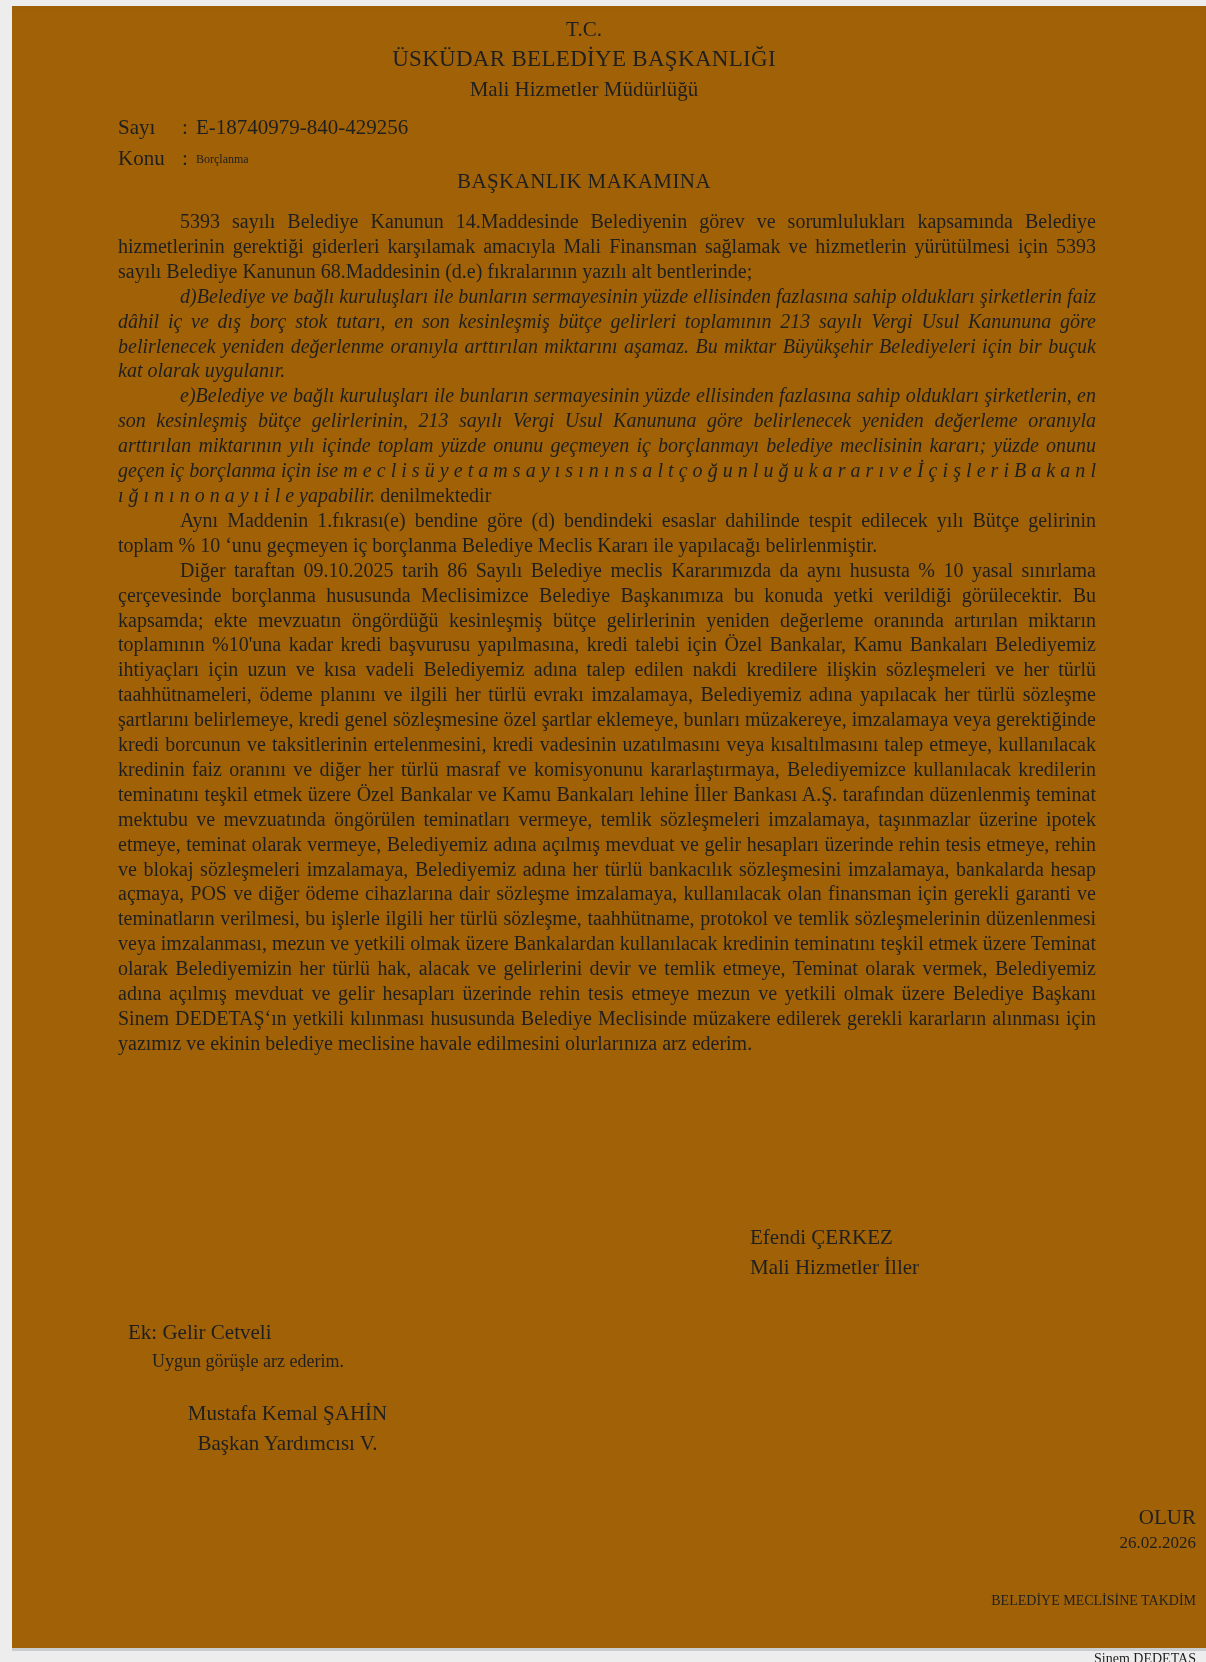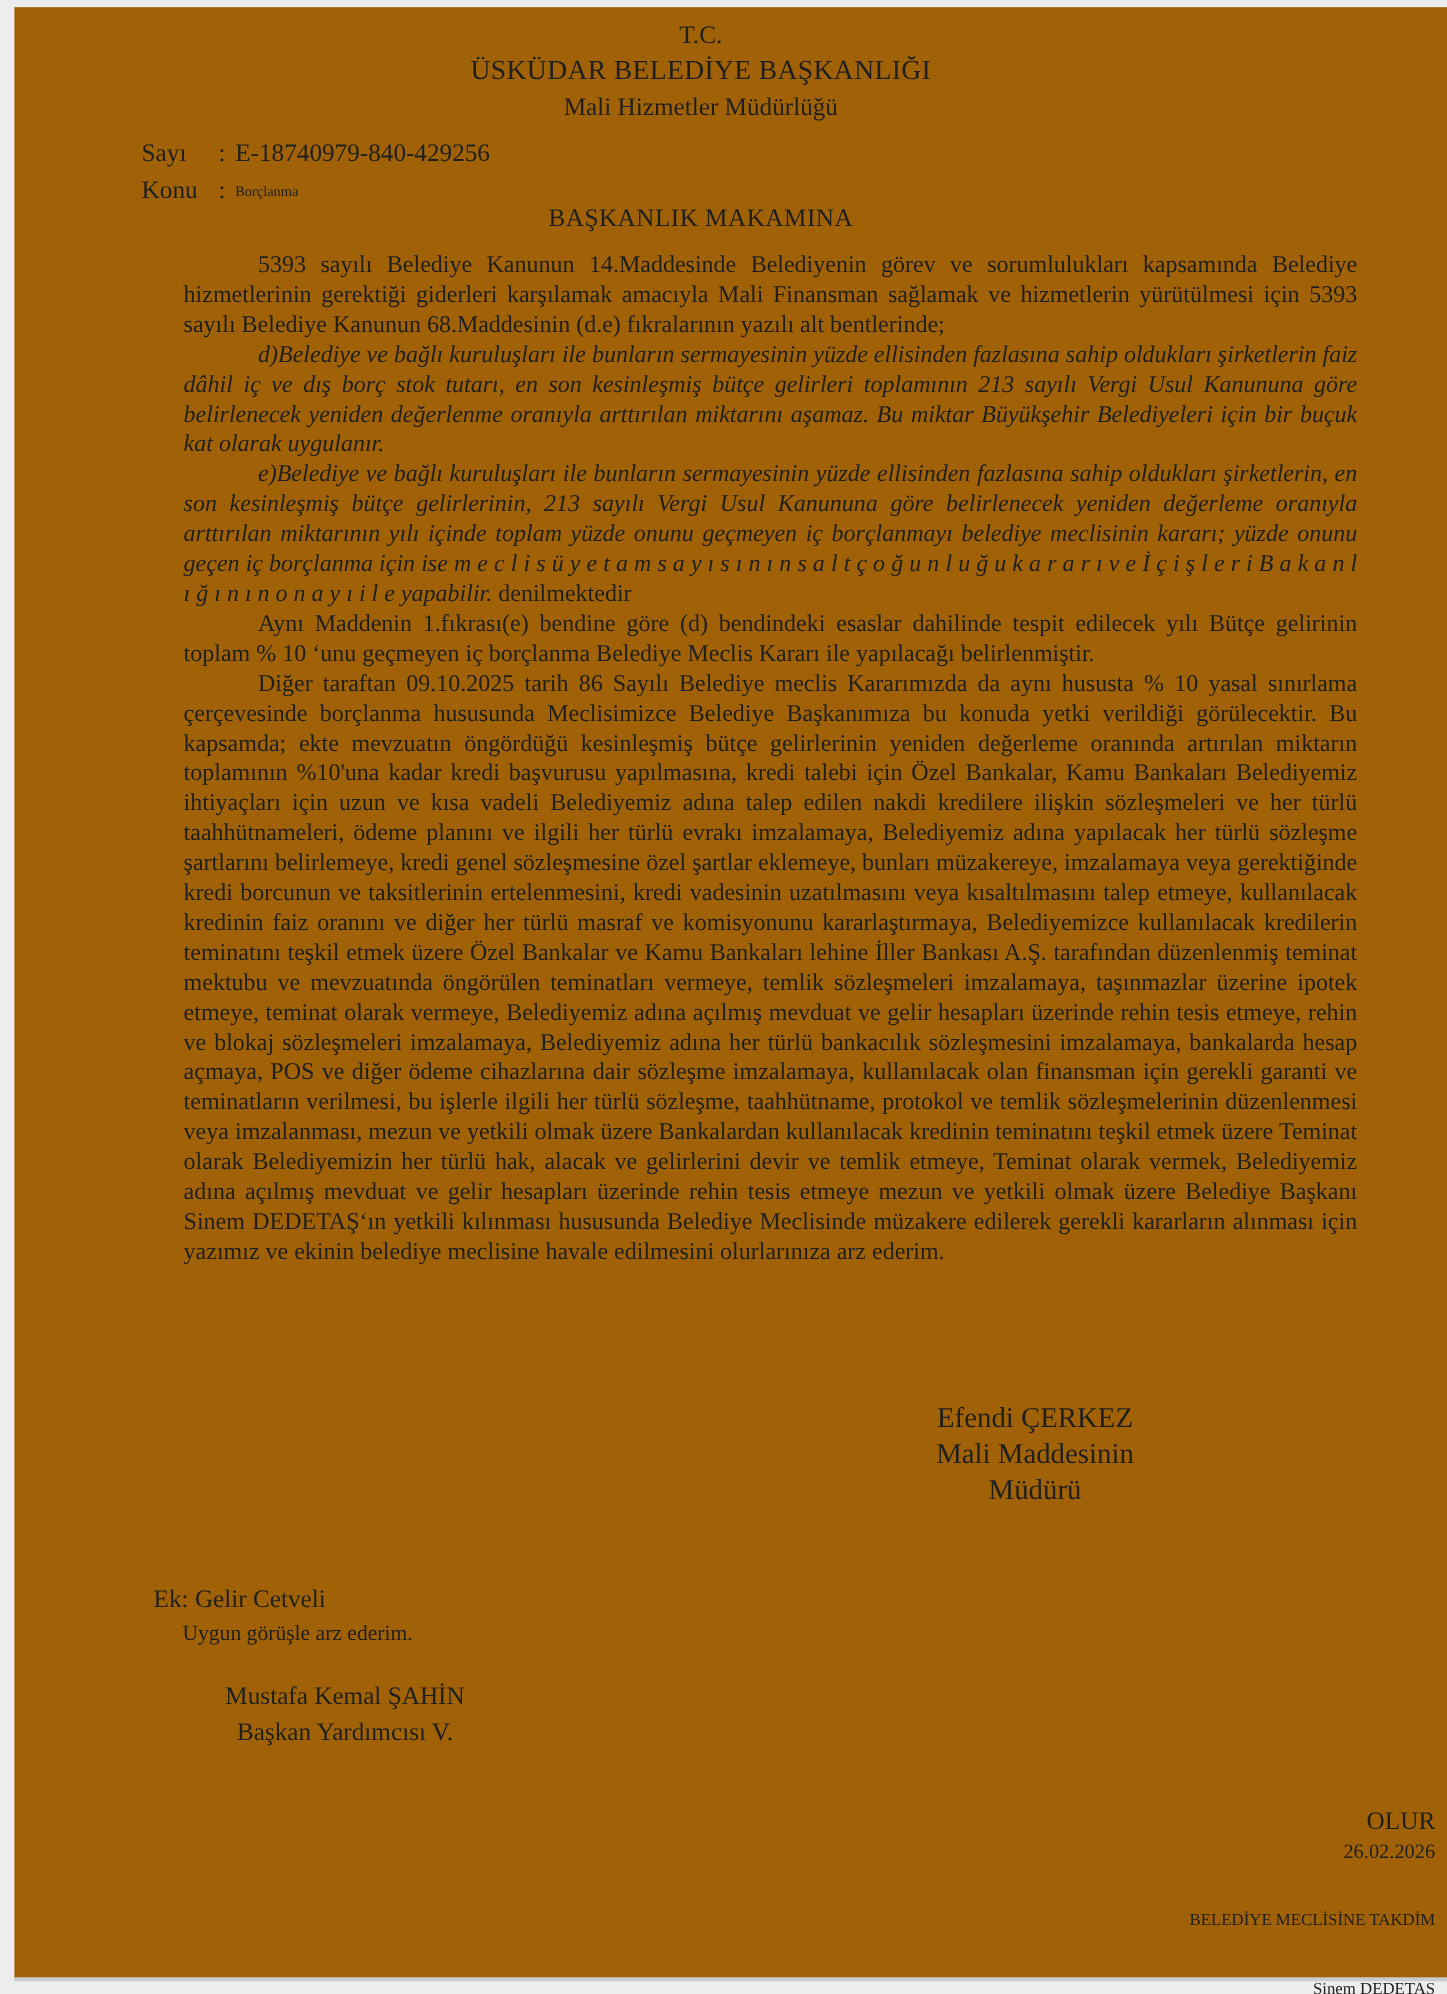--- a/index.html
+++ b/index.html
@@ -41,29 +41,28 @@
   .doc-title {
     position:absolute; top:163px; left:0; right:0;
     text-align:center; transform:translateX(-25px);
     font-size:21px; letter-spacing:0.4px;
   }
   
   .doc-body {
     position:absolute; left:106px; top:203px; width:978px;
     font-size:20px; line-height:24.9px;
     text-align:justify;
-    margin-left:35px;
   }
   .para { margin:0; text-indent:62px; }
   .para.italic { font-style:italic; }
   .upright { font-style:normal; }
   
   .signature {
-    position:absolute; left:738px; top:1161px; width:225px;
-    text-align:center; font-size:24px; line-height:30px;
+    position:absolute; left:738px; top:1216px; width:225px;
+    text-align:left; font-size:21px; line-height:30px;
   }
   
   .attach-note { position:absolute; left:116px; top:1314px; font-size:21px;text-align:center; }
   .approval-note { position:absolute; left:140px; top:1345px; font-size:18px; }
   
   .approver {
     position:absolute; left:158px; top:1392px; width:235px;
     text-align:center; font-size:21px; line-height:30px;
   }
   
@@ -105,21 +104,21 @@
   <div class="doc-body">
     <p class="para">5393 sayılı Belediye Kanunun 14.Maddesinde Belediyenin görev ve sorumlulukları kapsamında Belediye hizmetlerinin gerektiği giderleri karşılamak amacıyla Mali Finansman sağlamak ve hizmetlerin yürütülmesi için 5393 sayılı Belediye Kanunun 68.Maddesinin (d.e) fıkralarının yazılı alt bentlerinde;</p>
     <p class="para italic">d)Belediye ve bağlı kuruluşları ile bunların sermayesinin yüzde ellisinden fazlasına sahip oldukları şirketlerin faiz dâhil iç ve dış borç stok tutarı, en son kesinleşmiş bütçe gelirleri toplamının 213 sayılı Vergi Usul Kanununa göre belirlenecek yeniden değerlenme oranıyla arttırılan miktarını aşamaz. Bu miktar Büyükşehir Belediyeleri için bir buçuk kat olarak uygulanır.</p>
     <p class="para italic"><span>e)Belediye ve bağlı kuruluşları ile bunların sermayesinin yüzde ellisinden fazlasına sahip oldukları şirketlerin, en son kesinleşmiş bütçe gelirlerinin, 213 sayılı Vergi Usul Kanununa göre belirlenecek yeniden değerleme oranıyla arttırılan miktarının yılı içinde toplam yüzde onunu geçmeyen iç borçlanmayı belediye meclisinin kararı; yüzde onunu geçen iç borçlanma için ise </span><span>m e c l i s ü y e t a m s a y ı s ı n ı n s a l t ç o ğ u n l u ğ u k a r a r ı v e İ ç i ş l e r i B a k a n l ı ğ ı n ı n o n a y ı i l e </span><span>yapabilir.</span><span class="upright"> denilmektedir</span></p>
     <p class="para">Aynı Maddenin 1.fıkrası(e) bendine göre (d) bendindeki esaslar dahilinde tespit edilecek yılı Bütçe gelirinin toplam % 10 ‘unu geçmeyen iç borçlanma Belediye Meclis Kararı ile yapılacağı belirlenmiştir.</p>
     <p class="para">Diğer taraftan 09.10.2025 tarih 86 Sayılı Belediye meclis Kararımızda da aynı hususta % 10 yasal sınırlama çerçevesinde borçlanma hususunda Meclisimizce Belediye Başkanımıza bu konuda yetki verildiği görülecektir. Bu kapsamda; ekte mevzuatın öngördüğü kesinleşmiş bütçe gelirlerinin yeniden değerleme oranında artırılan miktarın toplamının %10'una kadar kredi başvurusu yapılmasına, kredi talebi için Özel Bankalar, Kamu Bankaları Belediyemiz ihtiyaçları için uzun ve kısa vadeli Belediyemiz adına talep edilen nakdi kredilere ilişkin sözleşmeleri ve her türlü taahhütnameleri, ödeme planını ve ilgili her türlü evrakı imzalamaya, Belediyemiz adına yapılacak her türlü sözleşme şartlarını belirlemeye, kredi genel sözleşmesine özel şartlar eklemeye, bunları müzakereye, imzalamaya veya gerektiğinde kredi borcunun ve taksitlerinin ertelenmesini, kredi vadesinin uzatılmasını veya kısaltılmasını talep etmeye, kullanılacak kredinin faiz oranını ve diğer her türlü masraf ve komisyonunu kararlaştırmaya, Belediyemizce kullanılacak kredilerin teminatını teşkil etmek üzere Özel Bankalar ve Kamu Bankaları lehine İller Bankası A.Ş. tarafından düzenlenmiş teminat mektubu ve mevzuatında öngörülen teminatları vermeye, temlik sözleşmeleri imzalamaya, taşınmazlar üzerine ipotek etmeye, teminat olarak vermeye, Belediyemiz adına açılmış mevduat ve gelir hesapları üzerinde rehin tesis etmeye, rehin ve blokaj sözleşmeleri imzalamaya, Belediyemiz adına her türlü bankacılık sözleşmesini imzalamaya, bankalarda hesap açmaya, POS ve diğer ödeme cihazlarına dair sözleşme imzalamaya, kullanılacak olan finansman için gerekli garanti ve teminatların verilmesi, bu işlerle ilgili her türlü sözleşme, taahhütname, protokol ve temlik sözleşmelerinin düzenlenmesi veya imzalanması, mezun ve yetkili olmak üzere Bankalardan kullanılacak kredinin teminatını teşkil etmek üzere Teminat olarak Belediyemizin her türlü hak, alacak ve gelirlerini devir ve temlik etmeye, Teminat olarak vermek, Belediyemiz adına açılmış mevduat ve gelir hesapları üzerinde rehin tesis etmeye mezun ve yetkili olmak üzere Belediye Başkanı Sinem DEDETAŞ‘ın yetkili kılınması hususunda Belediye Meclisinde müzakere edilerek gerekli kararların alınması için yazımız ve ekinin belediye meclisine havale edilmesini olurlarınıza arz ederim.</p>
   </div>
 
   <div class="signature">
     <div>Efendi ÇERKEZ</div>
-    <div>Mali Maddesinin Müdürü</div>
+    <div>Mali Hizmetler İller</div>
   </div>
 
   <div class="attach-note">Ek: Gelir Cetveli</div>
   <div class="approval-note">Uygun görüşle arz ederim.</div>
 
   <div class="approver">
     <div>Mustafa Kemal ŞAHİN</div>
     <div>Başkan Yardımcısı V.</div>
   </div>
 

